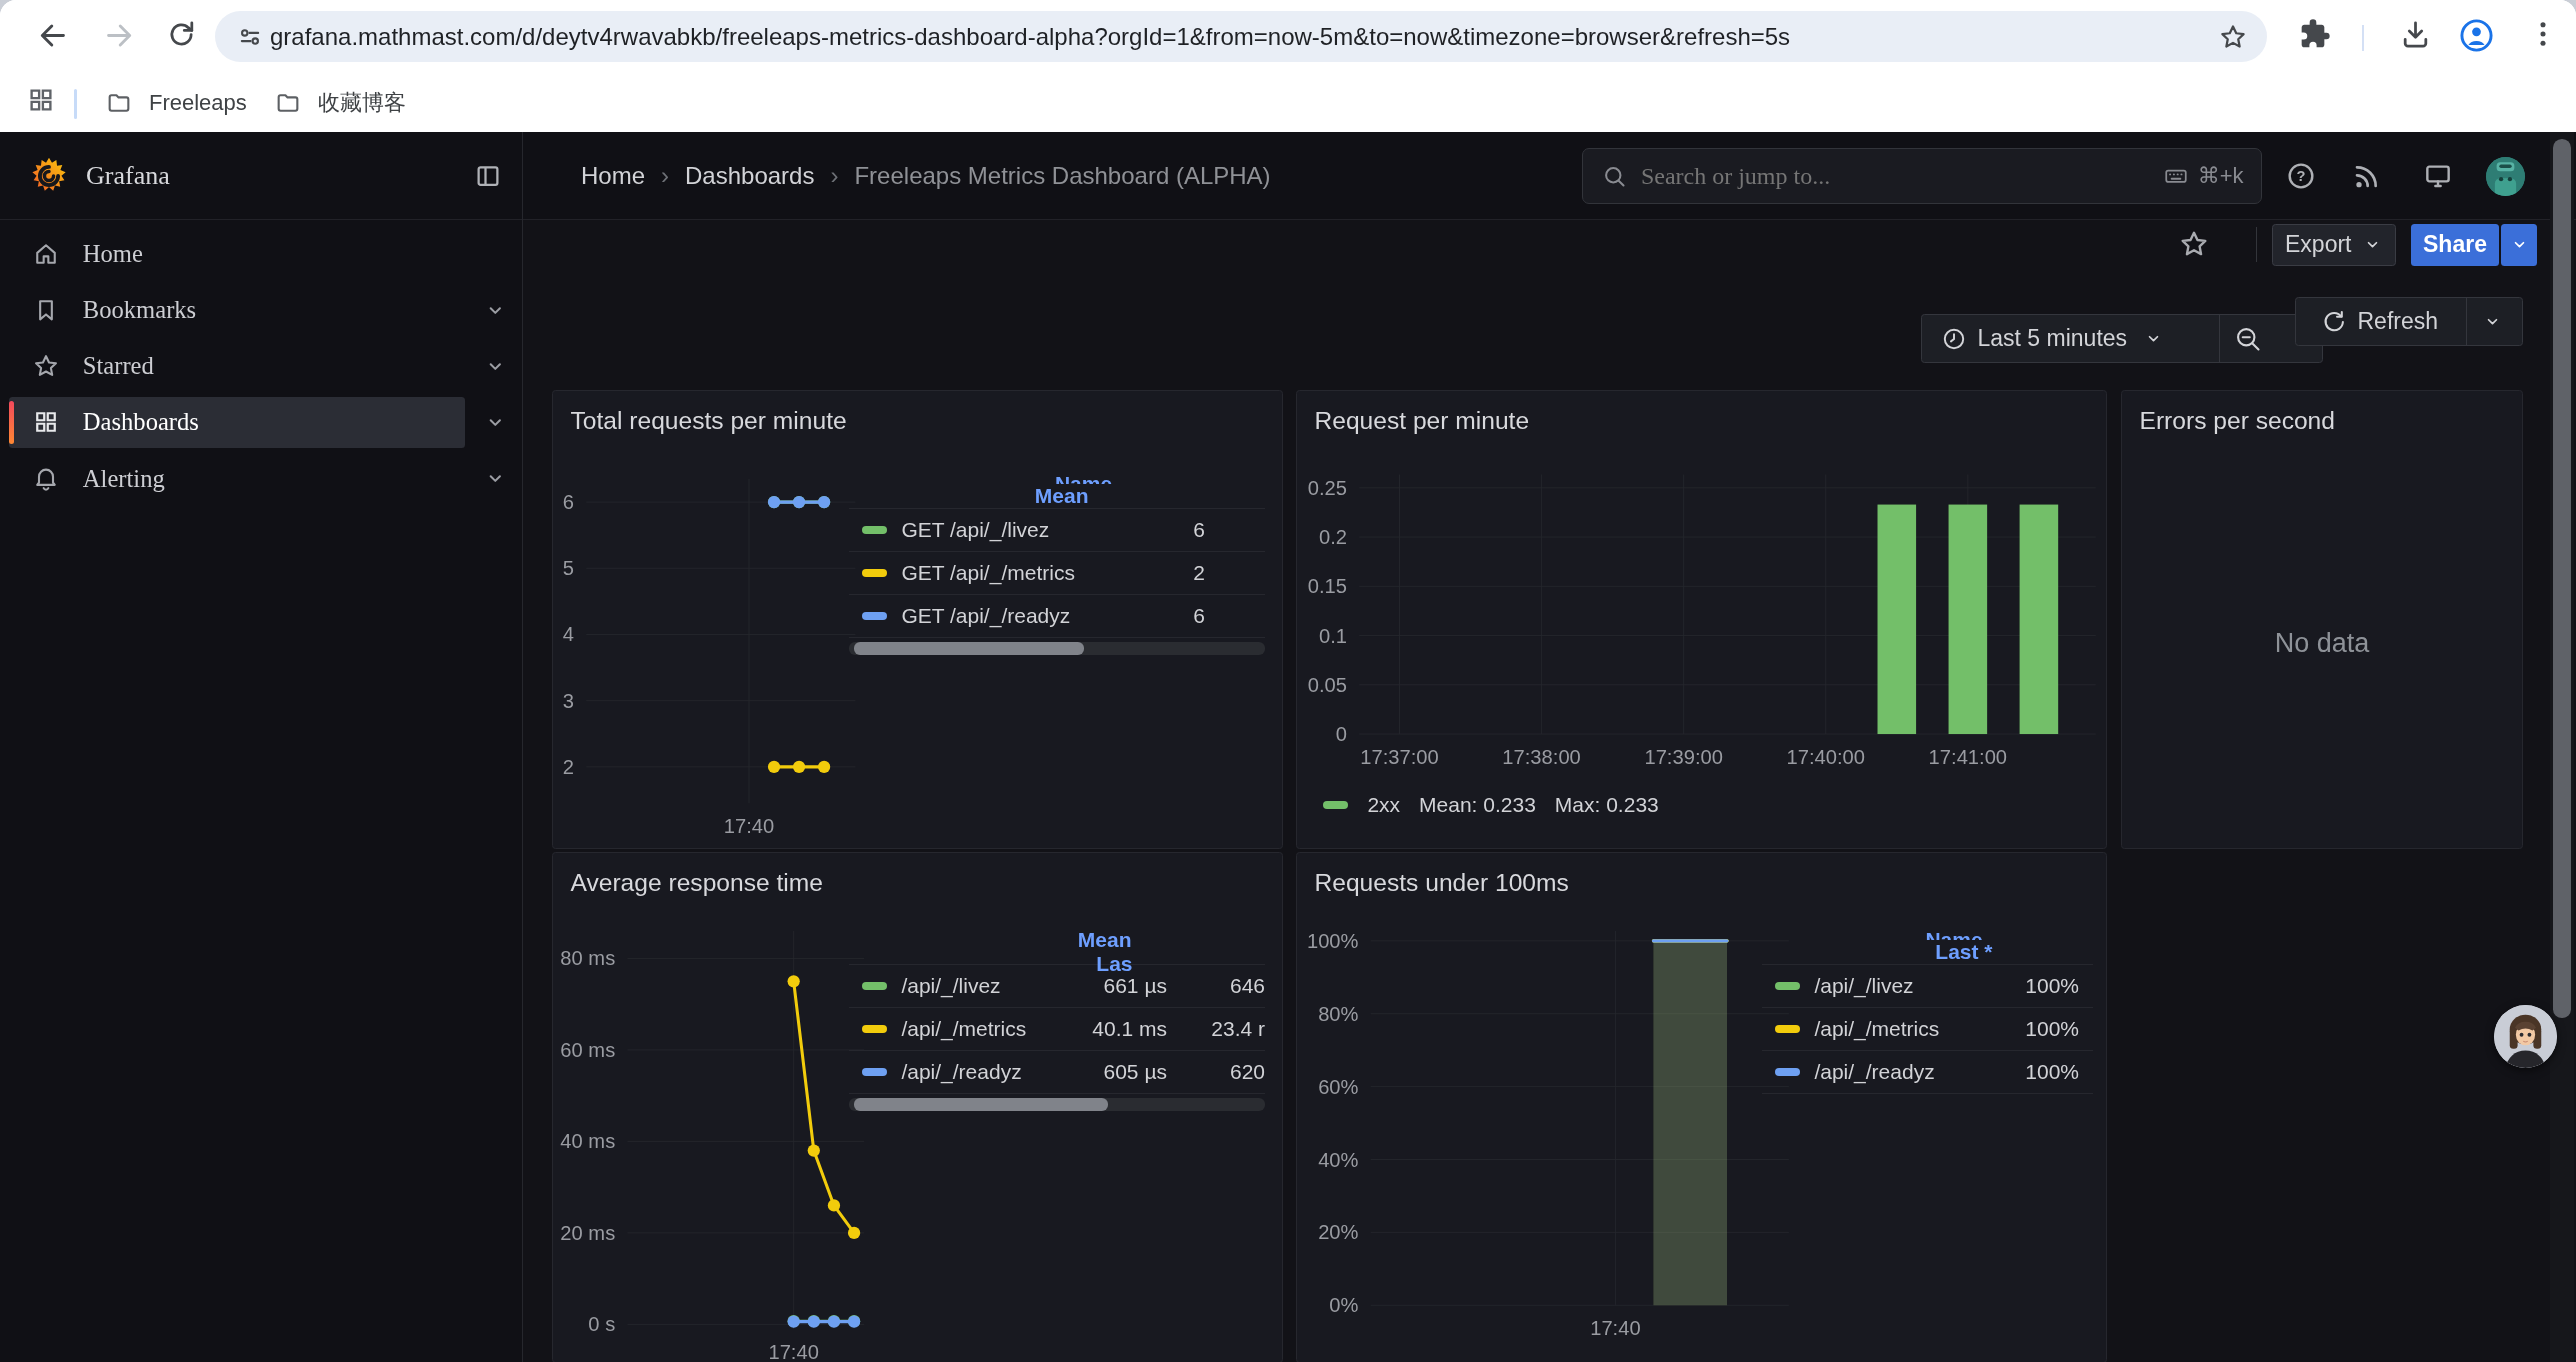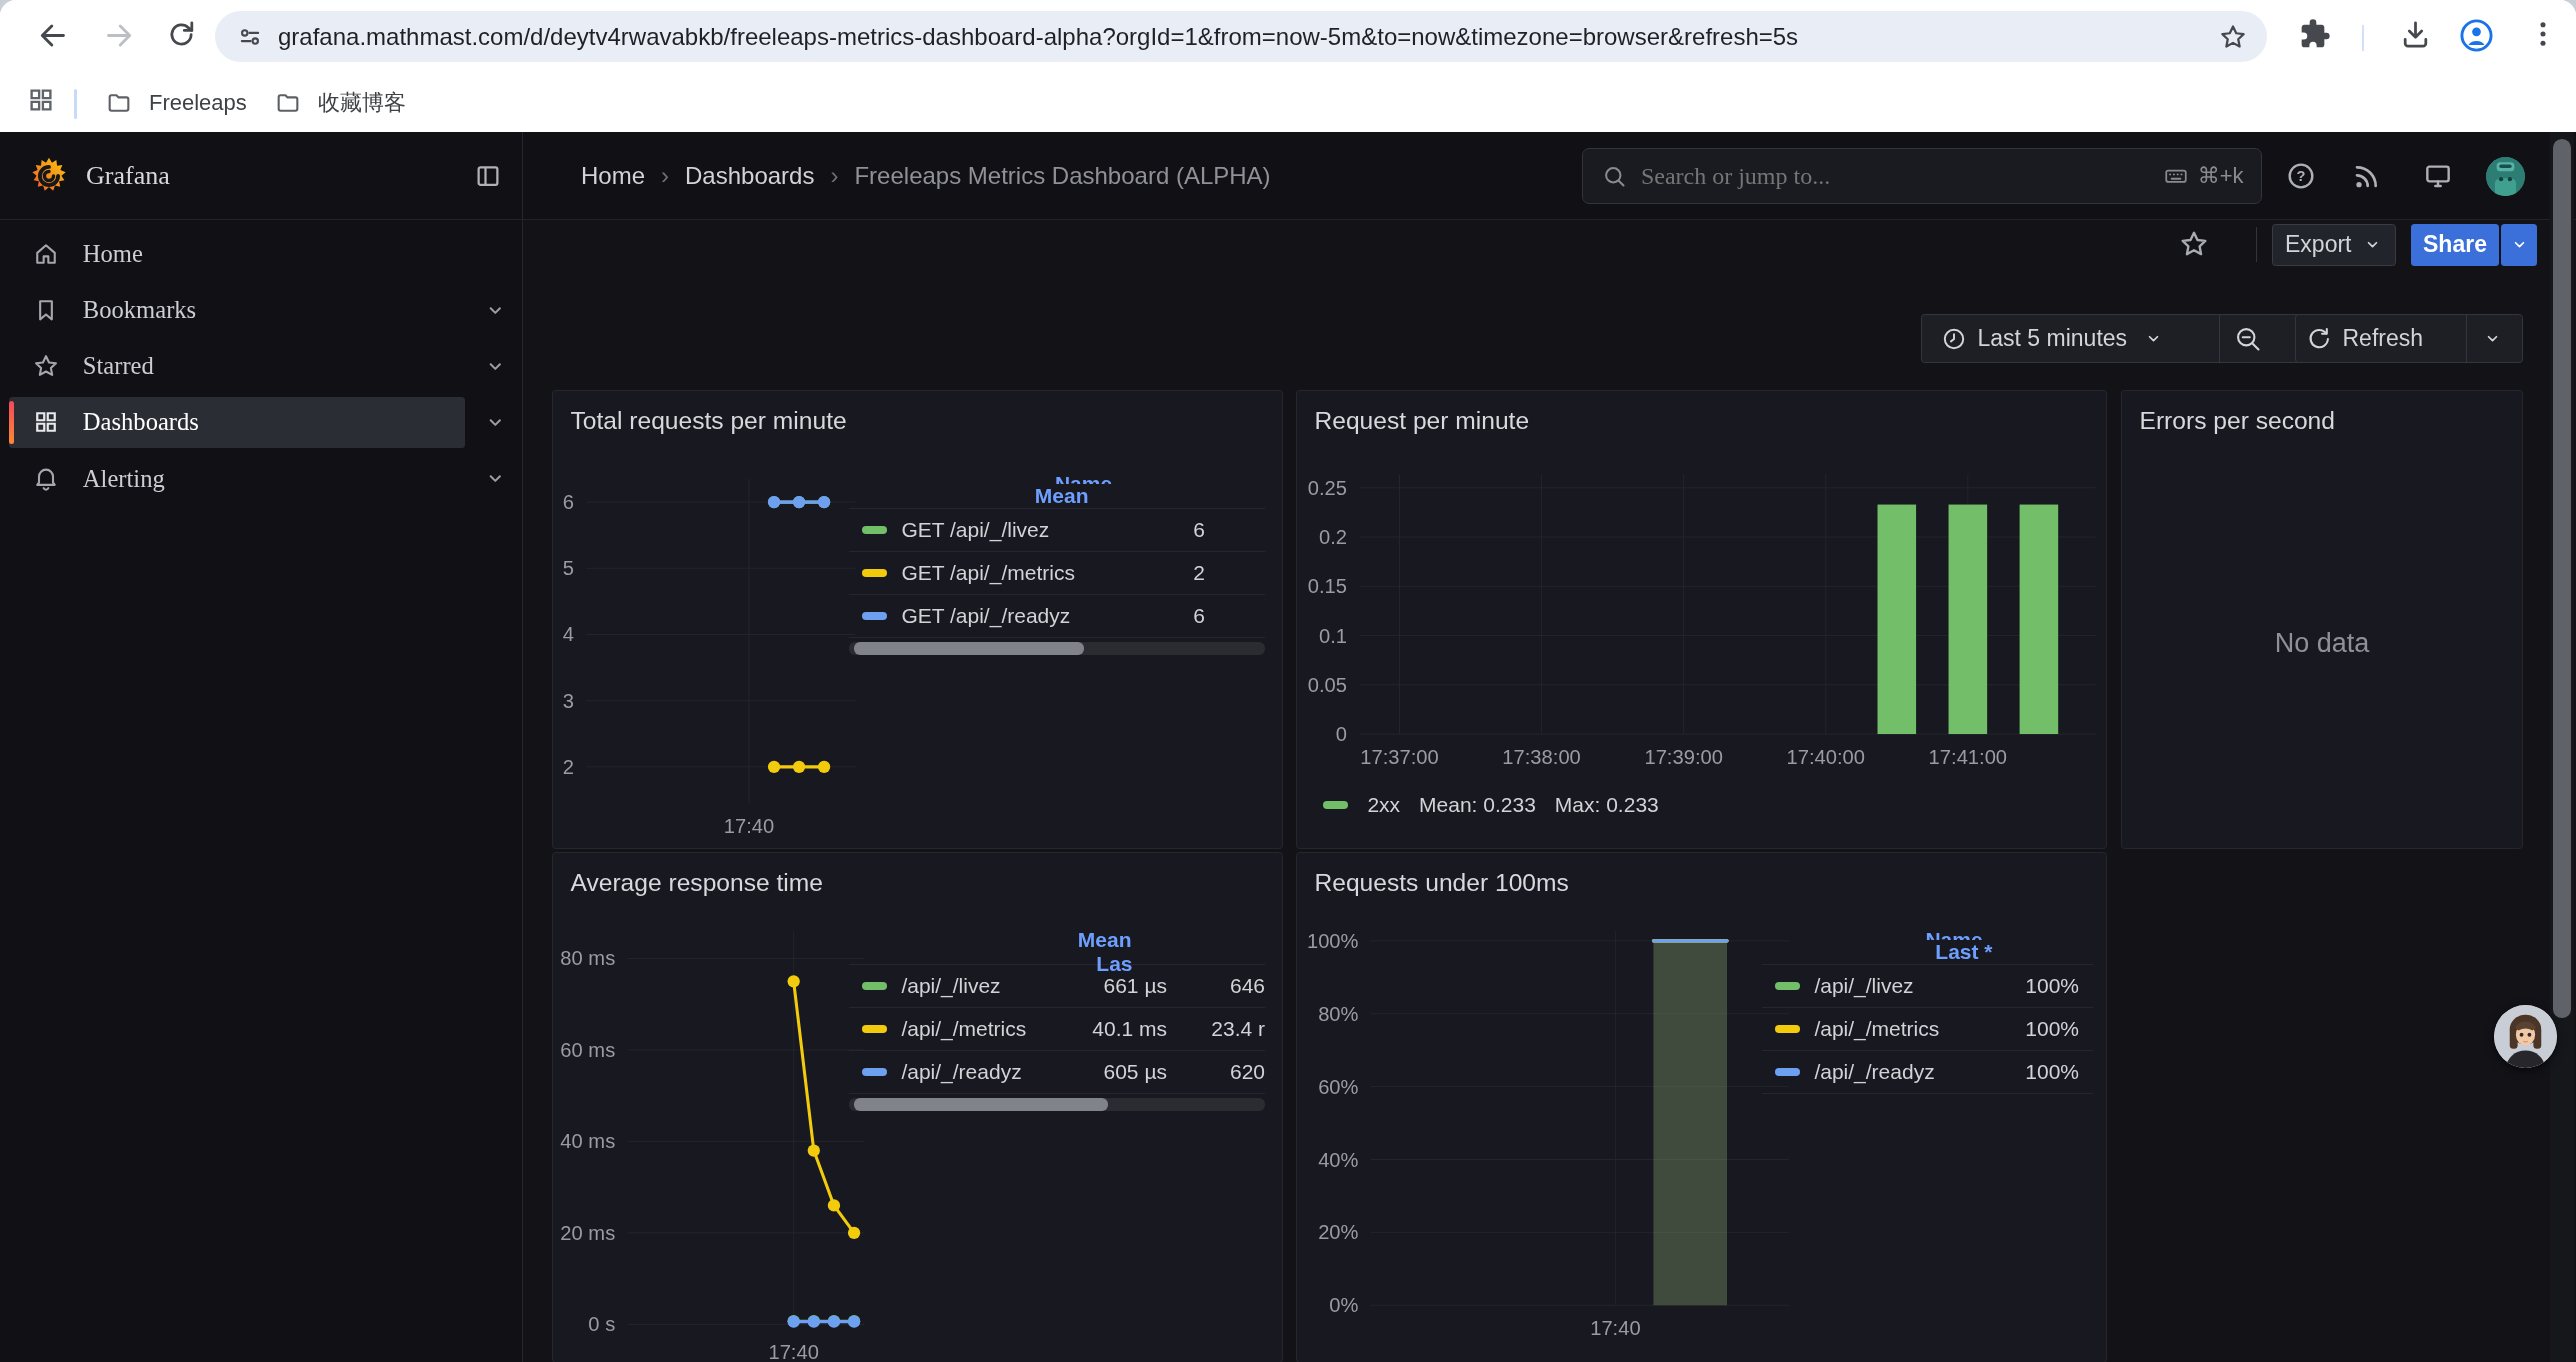--- a/index.html
+++ b/index.html
@@ -8,21 +8,21 @@
     border-radius:16px 16px 0 0;font-family:"Liberation Sans",sans-serif;}
   .icon{display:inline-block;vertical-align:middle;}
   svg{display:block;}
   svg text{font-family:"Liberation Sans",sans-serif;}
 
   
   .toolbar{position:absolute;left:0;top:0;width:100%;height:74px;background:#fff;}
   .tb-btn{position:absolute;top:18.4px;width:37px;height:37px;color:#45484c;}
   .omnibox{position:absolute;left:215px;top:11.4px;width:2052px;height:51px;border-radius:25.4px;
     background:#e9eef6;display:flex;align-items:center;}
-  .omni-url{flex:1;font-size:24px;color:#1f2125;white-space:nowrap;overflow:hidden;margin-left:14px;}
+  .omni-url{flex:1;font-size:24px;color:#1f2125;white-space:nowrap;overflow:hidden;margin-left:6px;}
   .bookmarksbar{position:absolute;left:0;top:74px;width:100%;height:58px;background:#fff;}
   .bm-item{position:absolute;top:7px;height:44px;display:flex;align-items:center;gap:16px;
     font-size:22px;color:#3f4245;padding:0 14px;border-radius:22px;justify-content:center;}
   .bm-sep{position:absolute;left:74px;top:15px;width:2.6px;height:30px;background:#c7dbf8;border-radius:1.8px;}
 
   
   .app{position:absolute;left:0;top:132px;width:2576px;height:1231px;background:#121217;color:#d2d3d7;}
   .leftcol{position:absolute;left:0;top:0;width:523px;height:100%;background:#101015;border-right:0.9px solid #26272d;font-family:Liberation Serif, serif;}
   .brand{position:relative;height:88px;border-bottom:0.9px solid #222228;}
   .brand-name{position:absolute;left:86px;top:0;line-height:88px;font-size:26px;color:#d8d9dd;}
@@ -55,21 +55,21 @@
   .fav-star{position:absolute;left:1655px;top:8px;width:32px;height:32px;color:#a9abb0;}
   .hdr-divider{position:absolute;left:1733px;top:7px;width:0.9px;height:35px;background:#33353b;}
   .btn{position:absolute;display:flex;align-items:center;justify-content:center;gap:10.5px;
     background:#22242b;border:0.9px solid #3a3c44;border-radius:3.5px;color:#d3d4d8;font-size:23px;font-weight:500;}
   .btn-export{left:1749px;top:3.5px;width:124px;height:42px;}
   .btn-share{left:1888px;top:3.5px;width:88px;height:42px;background:#3b6fd9;border:none;color:#fff;font-weight:700;}
   .btn-share-caret{left:1978px;top:3.5px;width:36px;height:42px;background:#3b6fd9;border:none;color:#fff;}
   .controls .btn{background:#1d1f25;border:0.9px solid #34363d;}
   .btn-time{left:1398px;top:94px;width:402px;height:49px;justify-content:flex-start;padding-left:19px;}
   .btn-time .divider, .btn-refresh .divider{position:absolute;top:0;bottom:0;width:0.9px;background:#34363d;}
-  .btn-refresh{left:1772px;top:94px;width:228px;height:49px;justify-content:flex-start;padding-left:10px;}
+  .btn-refresh{left:1772px;top:77px;width:228px;height:49px;justify-content:flex-start;padding-left:25px;}
 
   .panel{position:absolute;background:#181920;border:0.9px solid #26272e;border-radius:3.5px;overflow:hidden;}
   .p-title{position:absolute;left:17.5px;top:16px;font-size:24.6px;font-weight:500;color:#d8d9dd;}
   .nodata{position:absolute;left:0;right:0;top:237px;text-align:center;font-size:27px;color:#8e9298;}
 
   .legend{position:absolute;font-size:21px;}
   .lg-head{display:flex;align-items:center;height:37px;border-bottom:0.9px solid #26272e;
     color:#6e9fff;font-weight:700;padding-left:53px;flex-direction:column;}
   .lg-row{display:flex;align-items:center;height:43px;border-bottom:0.9px solid #26272e;
     color:#d2d3d7;padding-left:13px;}

